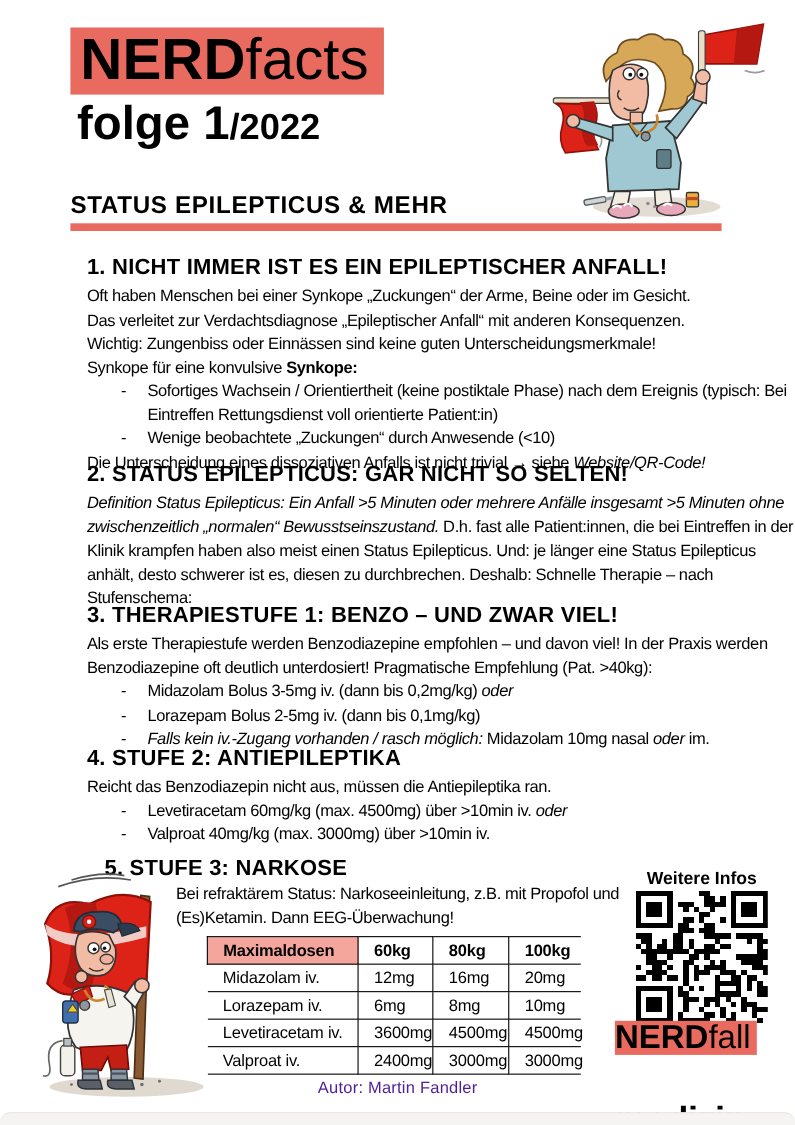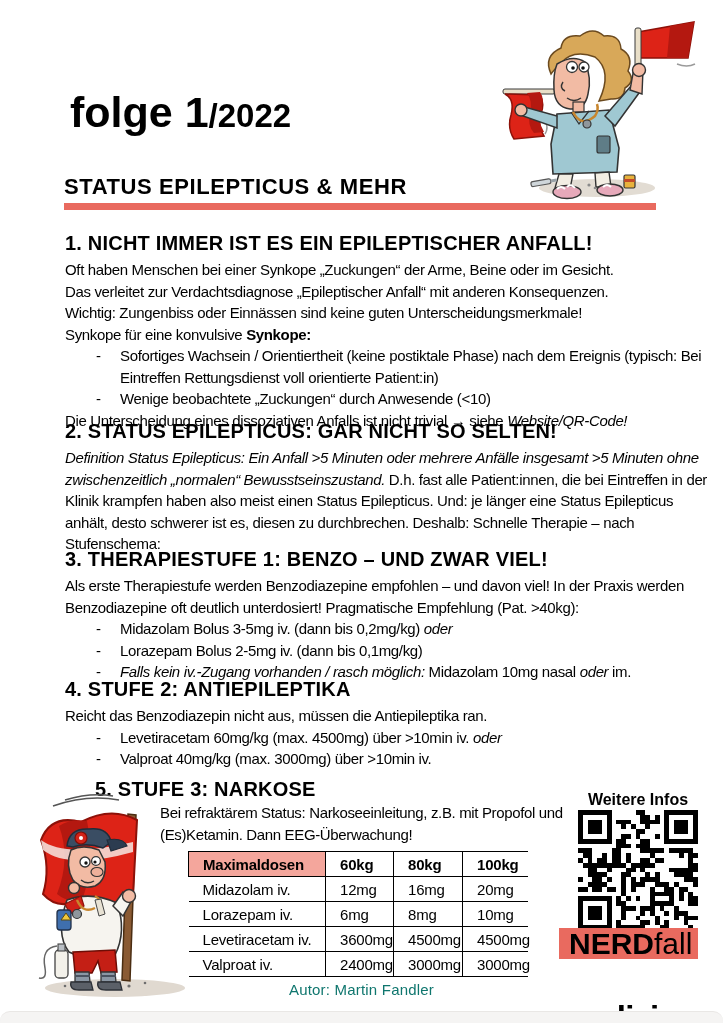--- a/index.html
+++ b/index.html
@@ -12,21 +12,21 @@
   .brand .hl{background:#E96A5F;padding:0 14px 2px 9px;}
   .brand .b900{font-weight:900;}
   .brand .light{font-weight:400;}
   .issue{left:70px;top:84px;white-space:nowrap;}
   .issue .big{font-weight:900;font-size:43px;line-height:56px;}
   .issue .small{font-weight:900;font-size:33px;}
   .subtitle{left:64px;top:174px;font-size:22px;font-weight:900;letter-spacing:.6px;white-space:nowrap;text-align:right;}
   .redbar{left:64px;top:203px;width:592px;height:7px;background:#E96A5F;}
 
   
-  .sec{width:644px;}
+  .sec{width:644px;margin-left:14px;}
   .sec-h{font-size:20px;line-height:25px;font-weight:900;letter-spacing:.2px;white-space:nowrap;margin-bottom:3px;}
   .bt{font-size:15px;line-height:21.5px;letter-spacing:-0.35px;}
   .bt .bold{font-weight:bold;}
   .it{font-style:italic;}
   .li{position:relative;padding-left:55px;}
   .li .dash{position:absolute;left:31px;top:0;}
 
   .s1{left:65px;top:231px;}
   .s2{left:65px;top:419px;}
   .s3{left:65px;top:547px;}
@@ -41,36 +41,39 @@
   .dose-table th{font-weight:bold;}
   .dose-table .hdr-label{background:#F4A69C;}
   .dose-table tr > *:last-child{border-right:none;}
   .dose-table tr.datarow td:first-child{border-left:none;}
 
   
   .weitere{left:577px;top:791px;width:122px;text-align:center;font-size:16px;font-weight:bold;}
   .qr{left:578px;top:810px;width:120px;height:120px;}
   .qr svg{width:120px;height:120px;shape-rendering:crispEdges;}
   .logo{left:559px;top:928px;white-space:nowrap;}
-  .logo .row1{background:#E96A5F;display:inline-block;padding:0 6px 0 10px;font-size:30px;line-height:31px;}
+  .logo .row1{background:#E96A5F;display:inline-block;padding:0 6px 0 0;font-size:30px;line-height:31px;}
   .logo .b900{font-weight:900;}
   .logo .light{font-weight:400;}
   .logo .row2{font-size:33px;line-height:30px;font-weight:900;letter-spacing:-0.5px;margin-top:44px;}
 
-  .author{left:0;top:981px;width:723px;text-align:center;font-size:15px;color:#0f766e;letter-spacing:.2px;}
+  .author{left:0;top:981px;width:723px;text-align:center;font-size:15px;color:#4c1d95;letter-spacing:.2px;}
   .bottom-edge{left:0;top:1011px;width:723px;height:12px;background:#f5f4f3;
       border-top:1px solid #e9e7e5;border-radius:10px 10px 0 0;}
 
   .illu svg{display:block;}
 </style>
 </head>
 <body>
 
 <div class="page">
 
+  <div class="abs brand">
+    <span class="hl"><span class="b900">NERD</span><span class="light">facts</span></span>
+  </div>
   <div class="abs issue">
     <span class="big">folge 1</span><span class="small">/2022</span>
   </div>
   <div class="abs subtitle">STATUS EPILEPTICUS &amp; MEHR</div>
   <div class="abs redbar"></div>
 
   <div class="abs illu" style="left:497px;top:12px;">
     <svg width="205" height="195" viewBox="0 0 205 195">
       <ellipse cx="100" cy="176" rx="58" ry="9" fill="#e2dcd3"></ellipse>
 

